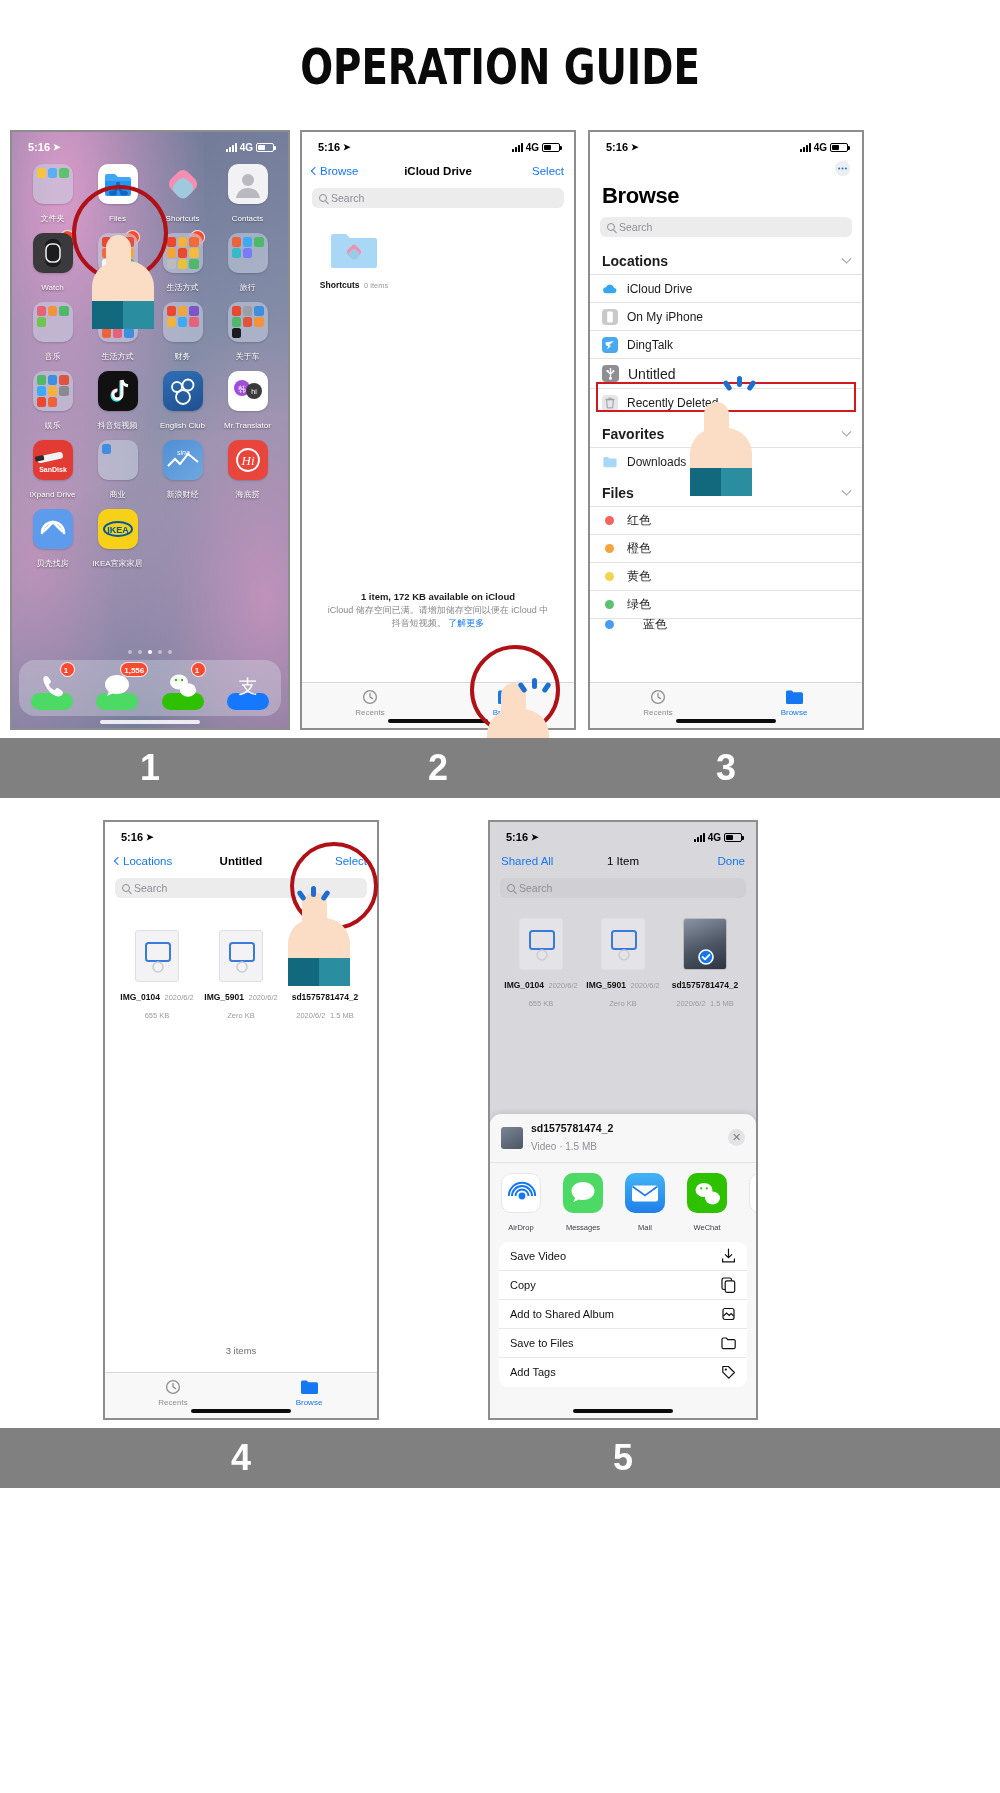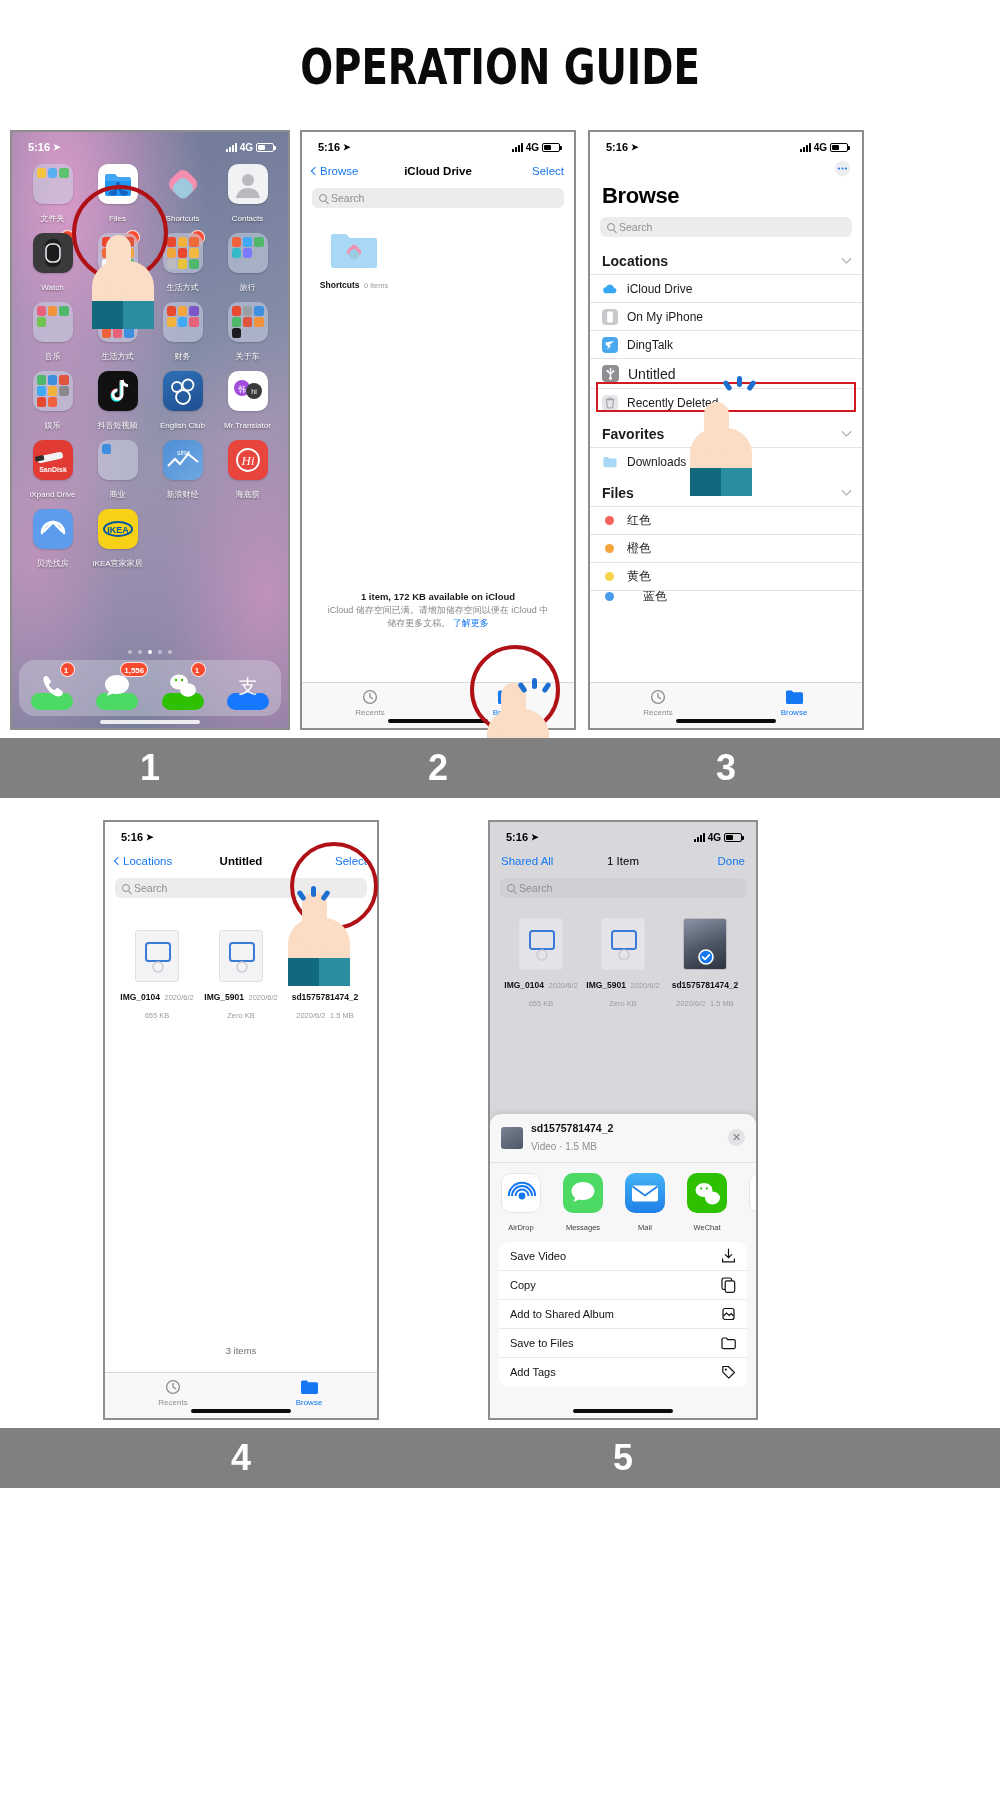--- a/index.html
+++ b/index.html
@@ -665,21 +665,21 @@
             <span class="fm">0 items</span>
           </div>
           <div></div>
             <div></div>
         </div>
 
         <div class="footnote" style="bottom:98px;">
           <div style="font-size:9.5px;font-weight:bold;color:#1c1c1e;">1 item, 172 KB available on iCloud</div>
           <div style="margin-top:2px;">iCloud 储存空间已满。请增加储存空间以便在 iCloud 中</div>
           <div>
-            <span>储存更多文稿。</span>
+            <span>抖音短视频。</span>
             <span style="color:#1577f2">了解更多</span>
           </div>
         </div>
 
         <div class="tabbar">
           <div class="tab">
             <span class="ti">
               <svg width="16" height="16" viewBox="0 0 16 16">
                   <circle cx="8" cy="8" r="6.4" fill="none" stroke="#8e8e93" stroke-width="1.3"></circle>
                   <path d="M8 4.4V8l2.6 1.6" fill="none" stroke="#8e8e93" stroke-width="1.3" stroke-linecap="round"></path>
@@ -826,20 +826,24 @@
           <span style="margin-left:4px">红色</span>
         </div>
         <div class="listrow">
           <span class="tagdot" style="background:#f5a33c"></span>
           <span style="margin-left:4px">橙色</span>
         </div>
         <div class="listrow">
           <span class="tagdot" style="background:#f4d44d"></span>
           <span style="margin-left:4px">黄色</span>
         </div>
+        <div class="listrow">
+          <span class="tagdot" style="background:#5ec16e"></span>
+          <span style="margin-left:4px">绿色</span>
+        </div>
         <div class="listrow" style="overflow:hidden;height:12px;">
           <span class="tagdot" style="background:#4a9cf0"></span>
           <span style="margin-left:20px">蓝色</span>
         </div>
 
         <div class="tabbar">
           <div class="tab">
             <span class="ti">
               <svg width="16" height="16" viewBox="0 0 16 16">
                   <circle cx="8" cy="8" r="6.4" fill="none" stroke="#8e8e93" stroke-width="1.3"></circle>

